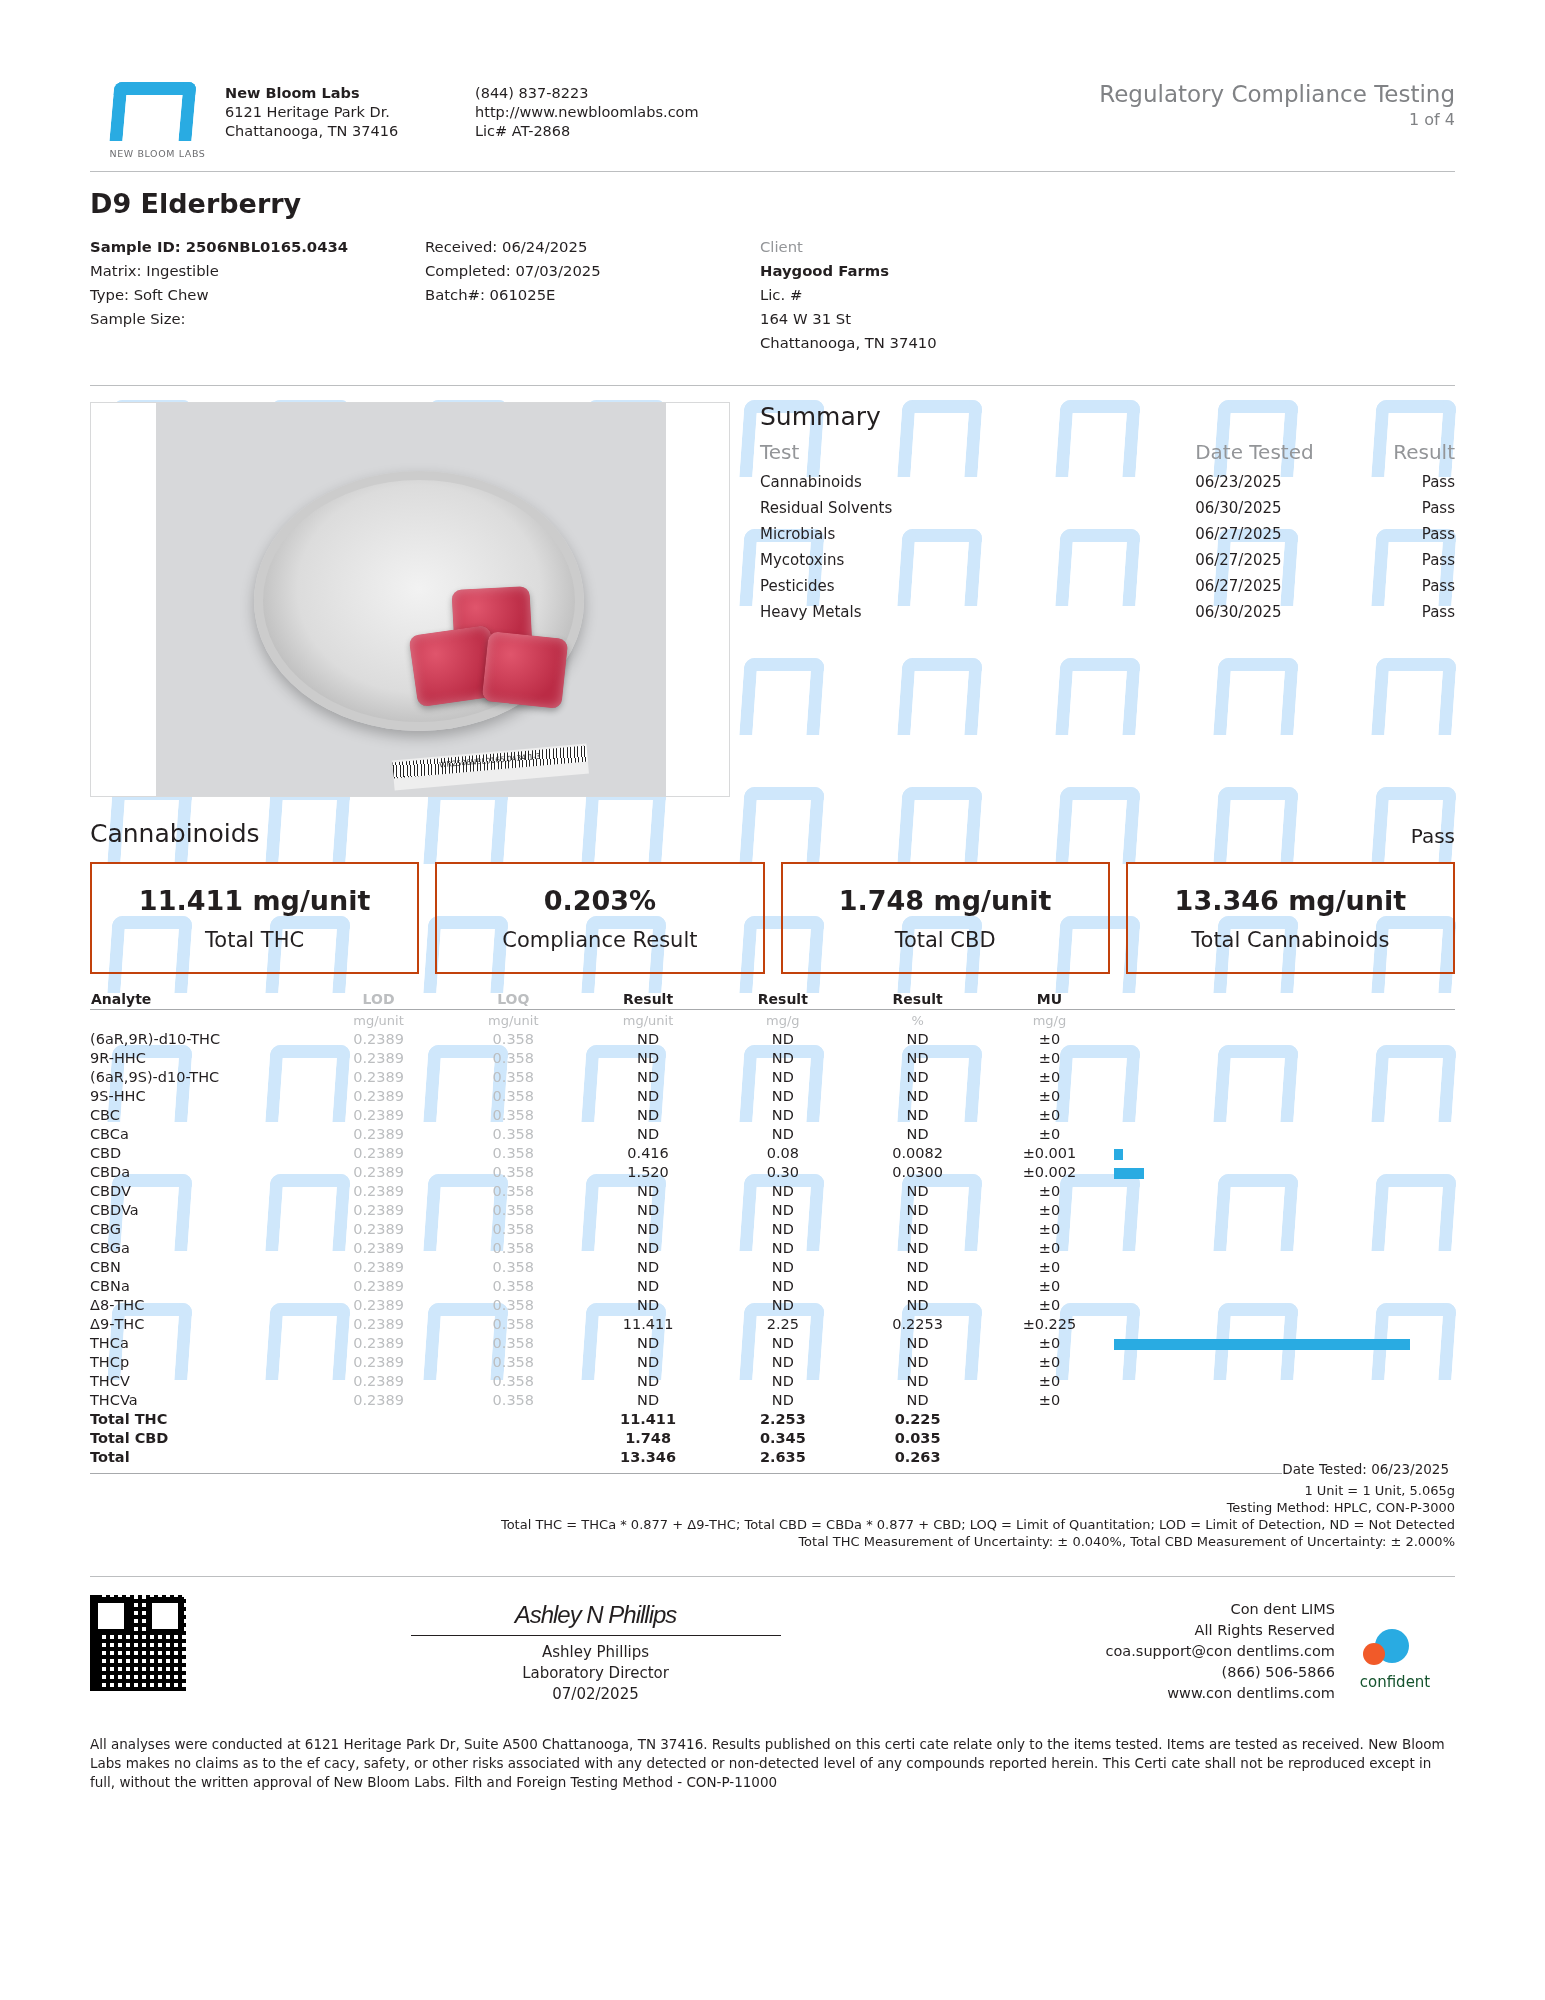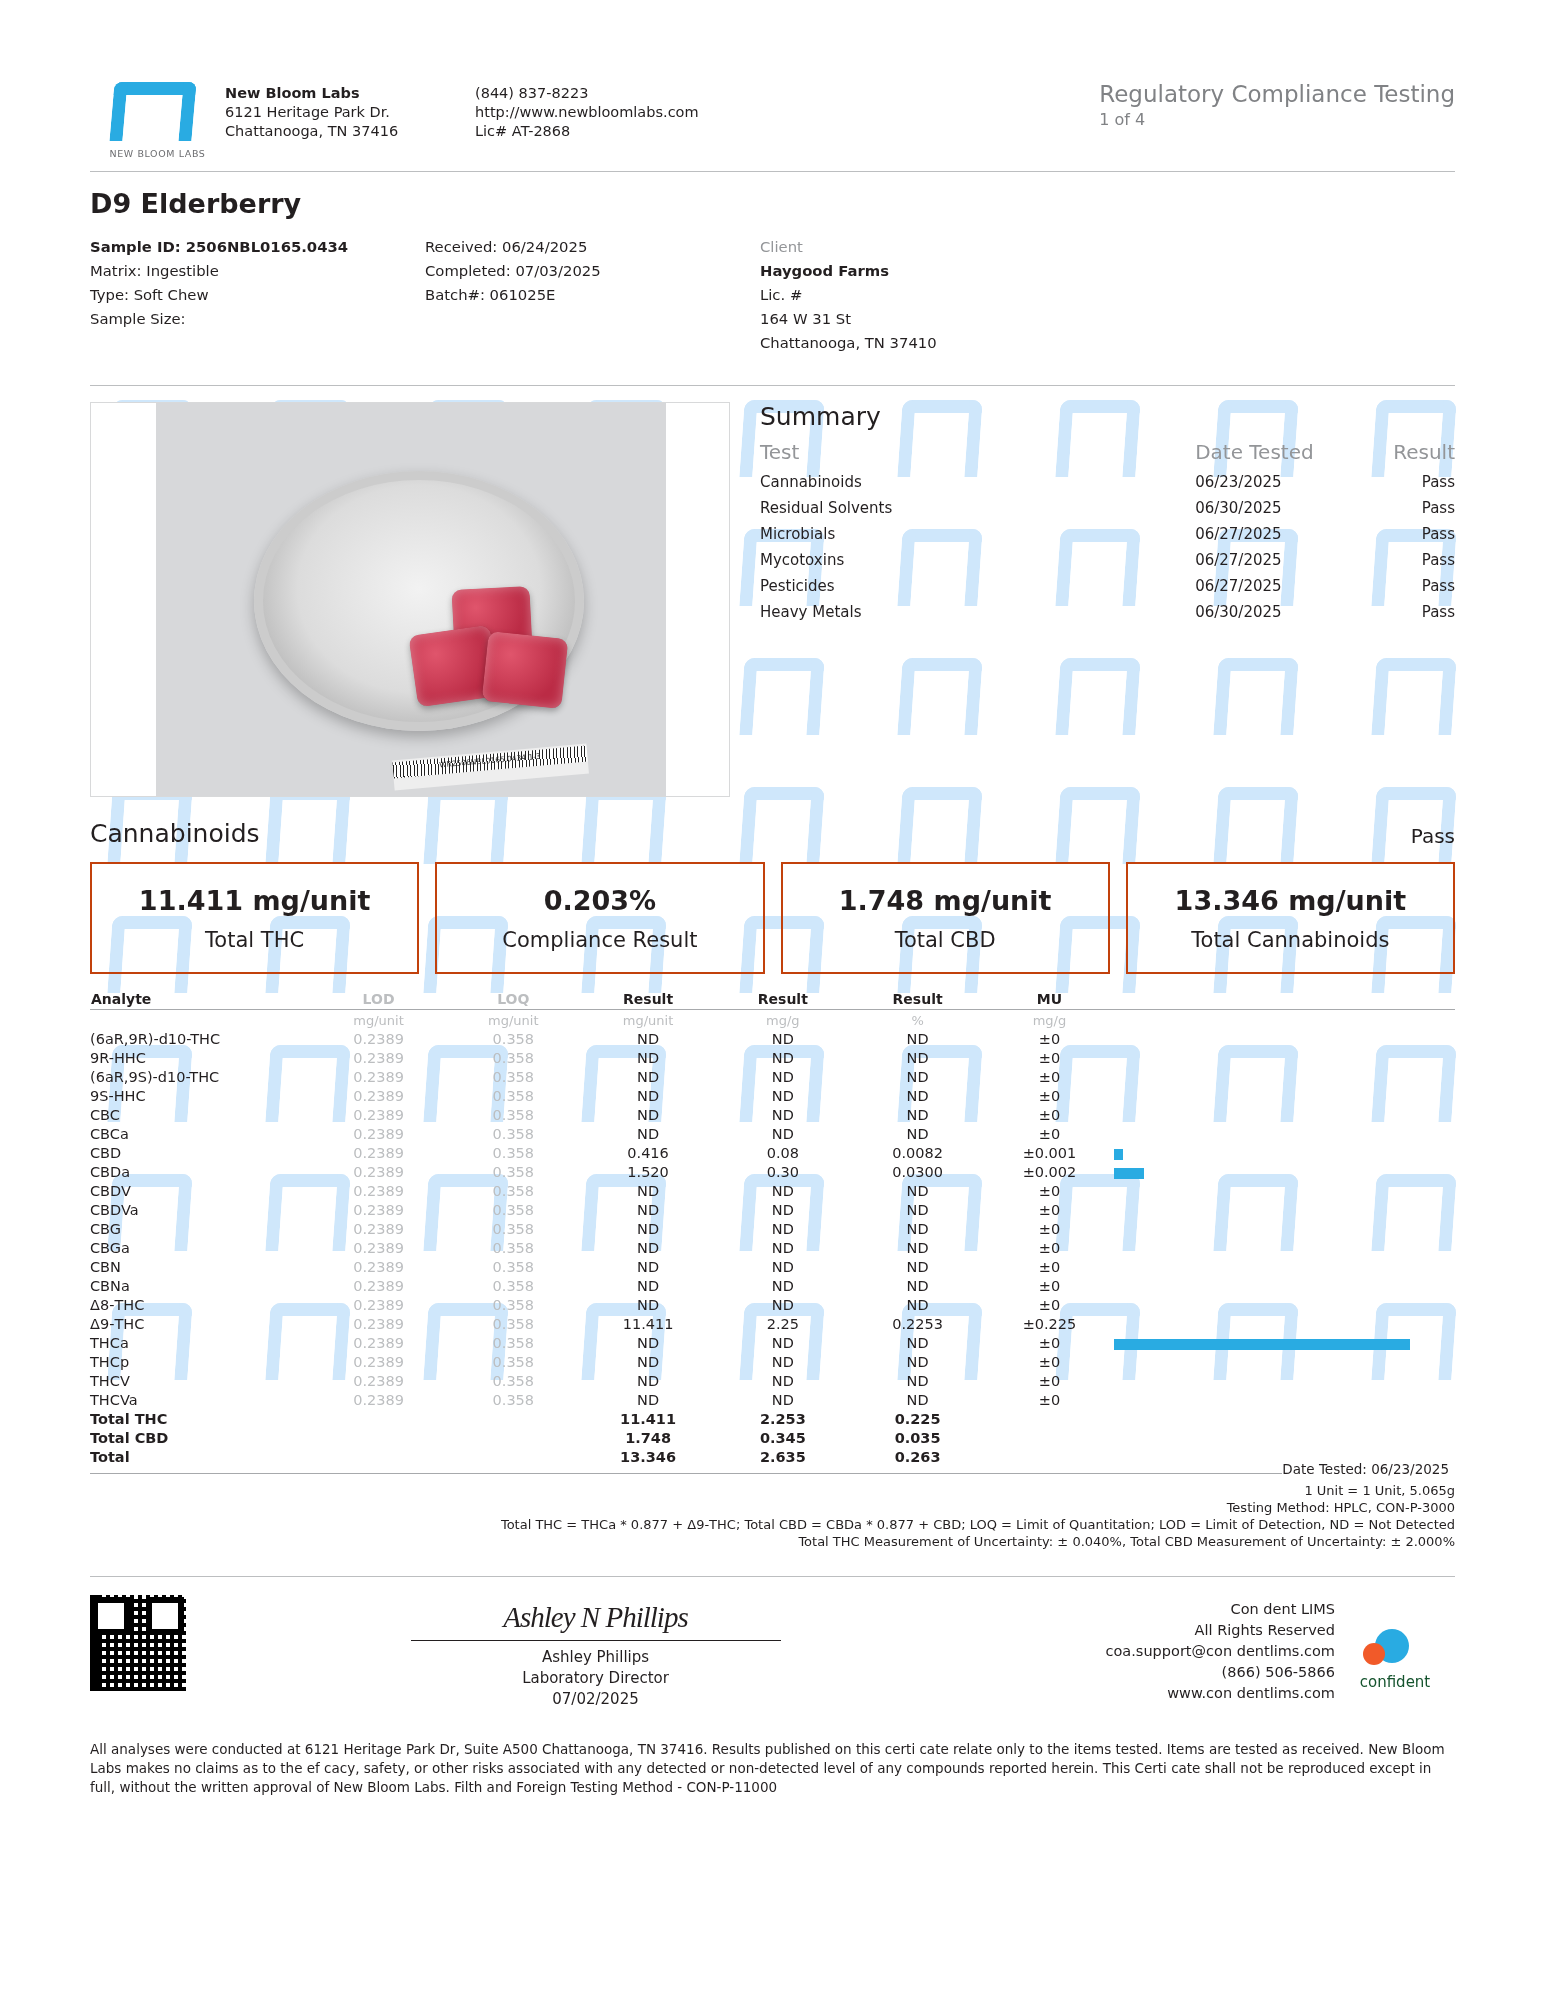--- a/index.html
+++ b/index.html
@@ -88,20 +88,21 @@
   }
   .lab-block .name { font-weight: bold; }
   .contact-block {
     font-size: 14.5px;
     line-height: 19px;
     color: #231f20;
     padding-top: 6px;
     flex: 1;
   }
   .reg-block {
+    text-align: right;
     padding-top: 2px;
   }
   .reg-title {
     font-size: 23px;
     color: #808285;
     line-height: 28px;
   }
   .reg-page {
     font-size: 16px;
     color: #808285;
@@ -360,23 +361,23 @@
     background: #fff;
   }
   .qr::before { left: 2px; top: 2px; }
   .qr::after { right: 2px; top: 2px; }
   .sig-block {
     flex: 1;
     text-align: center;
     padding-top: 6px;
   }
   .sig {
-    font-family: Liberation Serif, serif;
+    font-family: Liberation Sans, sans-serif;
     font-style: italic;
-    font-size: 29px;
+    font-size: 24px;
     letter-spacing: -1px;
   }
   .sig-line {
     border-top: 1px solid #231f20;
     width: 370px;
     margin: 6px auto 6px auto;
   }
   .sig-name { font-size: 15px; line-height: 21px; }
   .lims {
     width: 330px;

